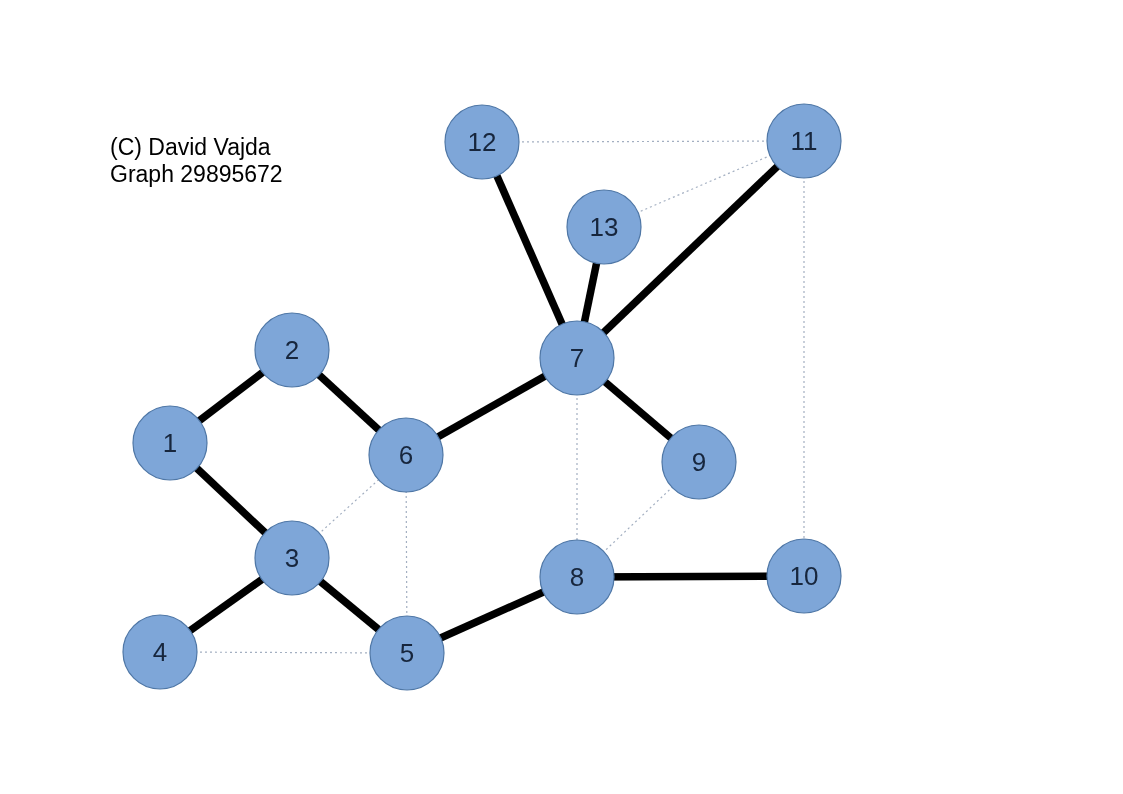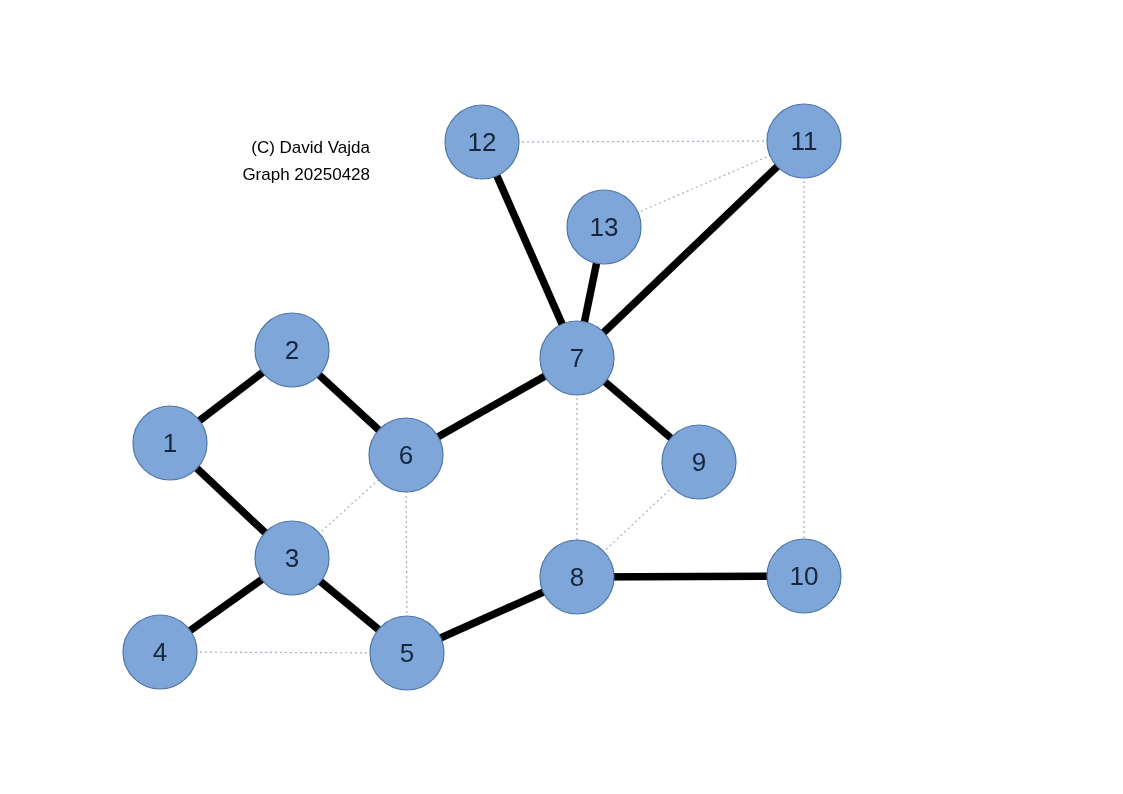--- a/index.html
+++ b/index.html
@@ -13,43 +13,43 @@
     width: 1123px;
     height: 794px;
     background: #ffffff;
     overflow: hidden;
   }
   .title-block {
     position: absolute;
     left: 110px;
     top: 134px;
     width: 260px;
-    text-align: right;
-    font-size: 17px;
+    text-align: left;
+    font-size: 23px;
     line-height: 27px;
     color: #000000;
     white-space: nowrap;
   }
   .graph-svg {
     position: absolute;
     left: 0;
     top: 0;
   }
   .graph-node-label {
     font-family: "Liberation Sans", sans-serif;
     pointer-events: none;
   }
 </style>
 </head>
 <body>
 
 <div class="canvas">
   <div class="title-block">
     <div>(C) David Vajda</div>
-    <div>Graph 20250428</div>
+    <div>Graph 29895672</div>
   </div>
   <svg id="graph-svg" class="graph-svg" width="1123" height="794" viewBox="0 0 1123 794">
       <line x1="482" y1="142" x2="804" y2="141" stroke="#a3afc1" stroke-width="1.2" stroke-dasharray="2 3"></line>
       <line x1="604" y1="227" x2="804" y2="141" stroke="#a3afc1" stroke-width="1.2" stroke-dasharray="2 3"></line>
       <line x1="804" y1="141" x2="804" y2="576" stroke="#a3afc1" stroke-width="1.2" stroke-dasharray="2 3"></line>
       <line x1="577" y1="358" x2="577" y2="577" stroke="#a3afc1" stroke-width="1.2" stroke-dasharray="2 3"></line>
       <line x1="577" y1="577" x2="699" y2="462" stroke="#a3afc1" stroke-width="1.2" stroke-dasharray="2 3"></line>
       <line x1="292" y1="558" x2="406" y2="455" stroke="#a3afc1" stroke-width="1.2" stroke-dasharray="2 3"></line>
       <line x1="407" y1="653" x2="406" y2="455" stroke="#a3afc1" stroke-width="1.2" stroke-dasharray="2 3"></line>
       <line x1="160" y1="652" x2="407" y2="653" stroke="#a3afc1" stroke-width="1.2" stroke-dasharray="2 3"></line>

